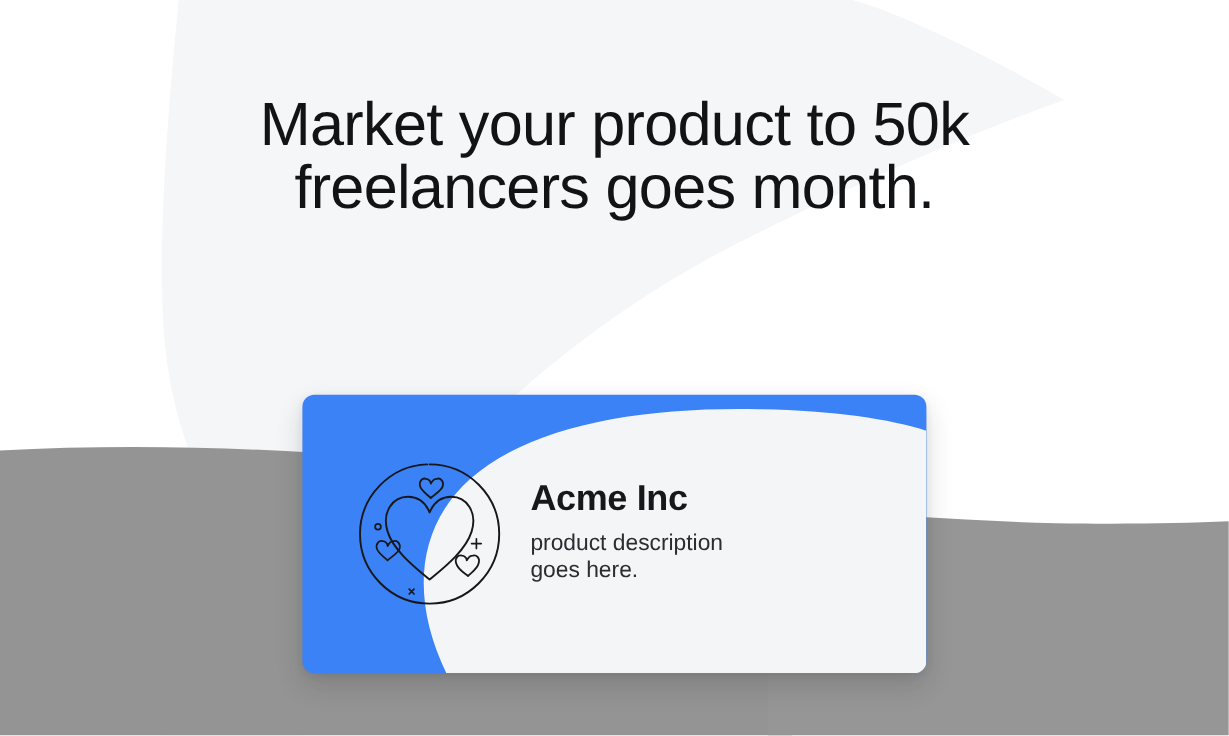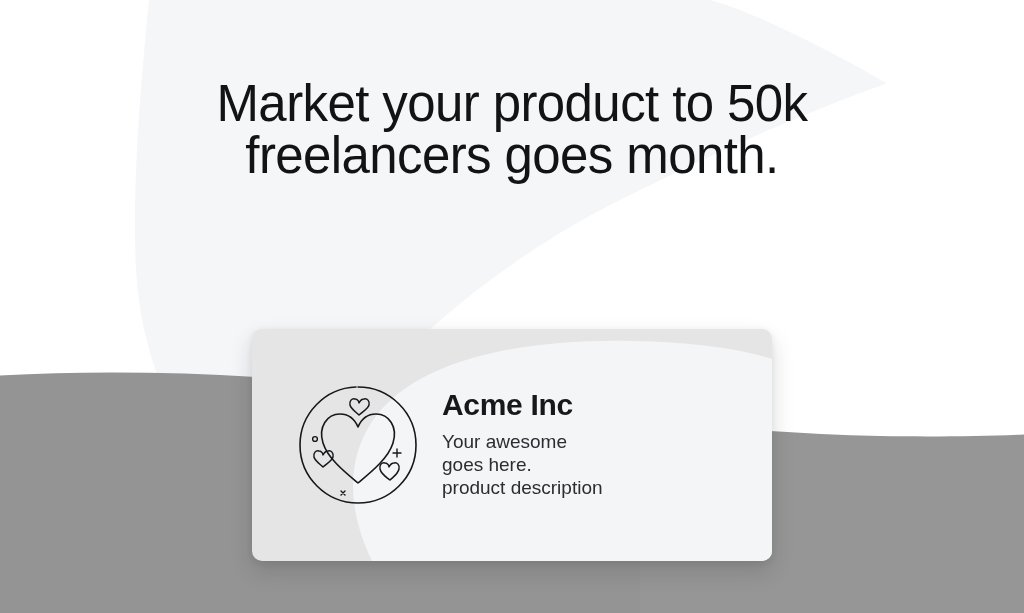--- a/index.html
+++ b/index.html
@@ -44,21 +44,21 @@
     white-space: nowrap;
   }
 
   
   .card {
     position: absolute;
     left: 252px;
     top: 329px;
     width: 520px;
     height: 232px;
-    background: #e5e5e5;
+    background: #3b82f6;
     border-radius: 10px;
     box-shadow: 0 10px 22px rgba(30,32,38,0.16), 0 2px 6px rgba(30,32,38,0.08);
     overflow: hidden;
     z-index: 10;
   }
   .card-blob {
     position: absolute;
     left: 0; top: 0;
     width: 520px;
     height: 232px;
@@ -211,22 +211,21 @@
 
           <path d="M 101 66 L 101 74 M 97 70 L 105 70" stroke-width="1.4"></path>
 
           <path d="M 45 108 L 49 112 M 49 108 L 45 112" stroke-width="1.4"></path>
         </g>
       </svg>
 
       <div class="card-text">
         <div class="card-title">Acme Inc</div>
         <div class="card-desc">
-          <span class="desc-line">Your awesome</span>
+          <span class="desc-line">product description</span>
           <span class="desc-line">goes here.</span>
-          <span class="desc-line">product description</span>
         </div>
       </div>
 
     </div>
   </div>
 
 </div>
 
 </body></html>

